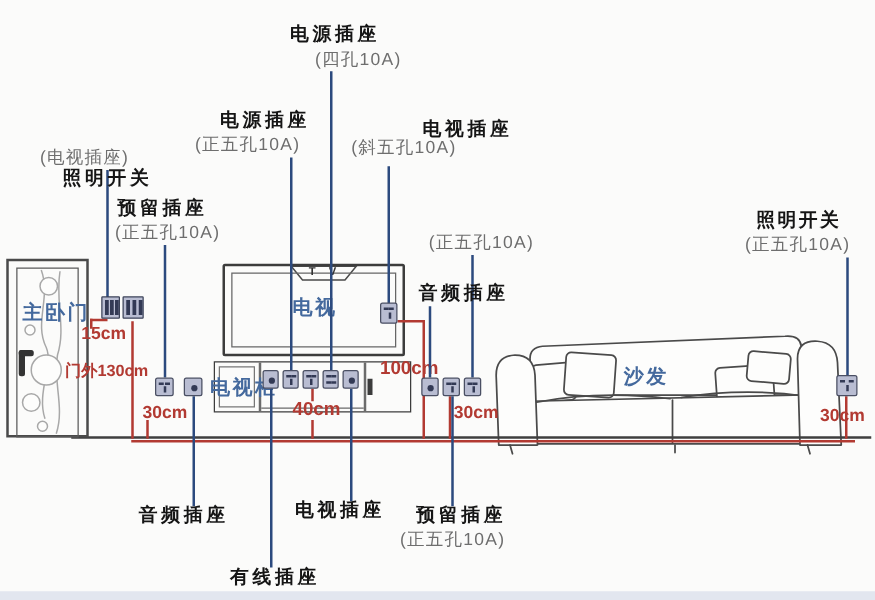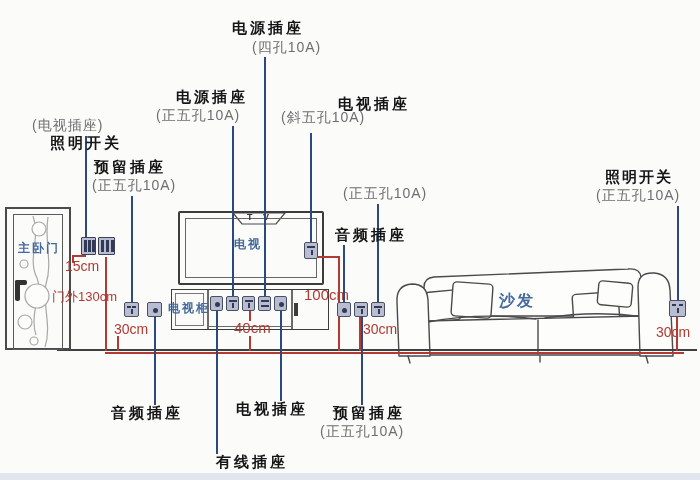--- a/index.html
+++ b/index.html
@@ -4,22 +4,22 @@
 <style>
   html,body{margin:0;padding:0;background:#ffffff;}
   .canvas{
     position:relative;width:700px;height:480px;overflow:hidden;
     background:#fbfbfa;
     font-family:"Liberation Sans", sans-serif;
   }
   
   .lbl-main{position:absolute;font-weight:bold;font-size:15px;color:var(--callout_main);letter-spacing:3px;white-space:nowrap;line-height:1.1;}
   .lbl-spec{position:absolute;font-size:14px;color:var(--callout_spec);letter-spacing:1px;white-space:nowrap;line-height:1.1;}
-  .flabel{position:absolute;font-weight:bold;font-size:12px;color:var(--furniture_label);letter-spacing:2px;white-space:nowrap;}
-  .measure{position:absolute;font-weight:normal;color:var(--measure);font-size:14px;white-space:nowrap;}
+  .flabel{position:absolute;font-weight:bold;font-size:16px;color:var(--furniture_label);letter-spacing:2px;white-space:nowrap;}
+  .measure{position:absolute;font-weight:bold;color:var(--measure);font-size:14px;white-space:nowrap;}
   
   .vline{position:absolute;width:2px;background:var(--leader_line);}
   .rvline{position:absolute;width:2px;background:var(--measure);}
   .rhline{position:absolute;height:2px;background:var(--measure);}
   
   .socket{position:absolute;background:var(--socket_body);border:1px solid #4a4f63;border-radius:2px;box-sizing:border-box;}
   .pin{position:absolute;background:var(--socket_pin);}
   .pin-dash{width:4px;height:2px;}
   .pin-v{width:2px;height:5px;}
   .pin-dot{width:5px;height:5px;border-radius:50%;}
@@ -205,20 +205,20 @@
 
   <div class="lbl-spec" style="left:343px;top:186px;">(正五孔10A)</div>
 
   <div class="lbl-main" style="left:605px;top:169px;letter-spacing:2px;">照明开关</div>
   <div class="lbl-spec" style="left:596px;top:188px;">(正五孔10A)</div>
 
   <div class="lbl-main" style="left:335px;top:227px;">音频插座</div>
 
   <div class="lbl-main" style="left:111px;top:405px;">音频插座</div>
 
-  <div class="lbl-main" style="left:184px;top:454px;margin-left:32px;">有线插座</div>
+  <div class="lbl-main" style="left:184px;top:454px;">有线插座</div>
 
   <div class="lbl-main" style="left:236px;top:401px;">电视插座</div>
 
   <div class="lbl-main" style="left:333px;top:405px;">预留插座</div>
   <div class="lbl-spec" style="left:320px;top:424px;">(正五孔10A)</div>
 
 </div>
 
 </body></html>

